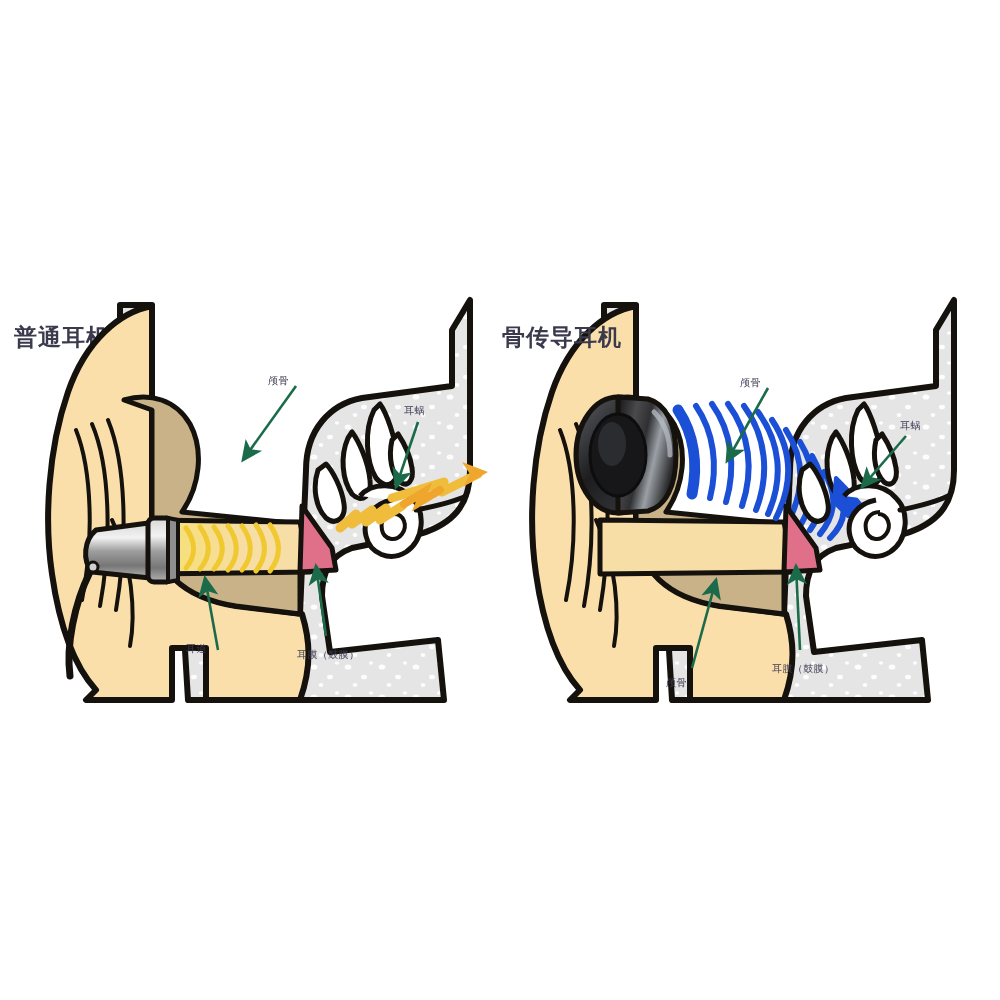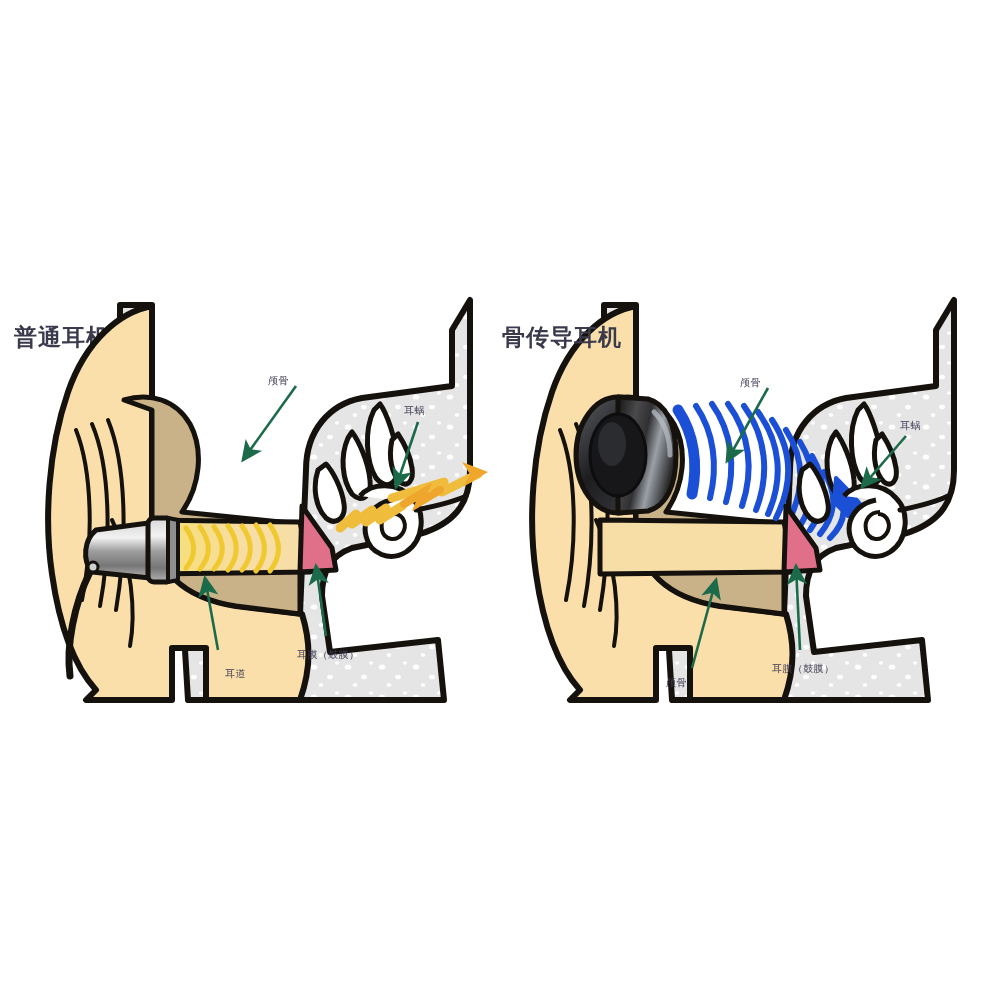--- a/index.html
+++ b/index.html
@@ -278,20 +278,20 @@
     </g>
   </svg>
 
   <div class="panel" id="panel-right">
     <div class="panel-title">骨传导耳机</div>
   </div>
 
   <div class="anno" style="left:268px; top:374px;">颅骨</div>
   <div class="anno" style="left:404px; top:404px;">耳蜗</div>
   <div class="anno" style="left:297px; top:648px;">耳膜（鼓膜）</div>
-  <div class="anno" style="left:186px; top:667px;margin-left:39px;">耳道</div>
+  <div class="anno" style="left:186px; top:642px;">耳道</div>
 
   <div class="anno" style="left:740px; top:376px;">颅骨</div>
   <div class="anno" style="left:900px; top:419px;">耳蜗</div>
   <div class="anno" style="left:772px; top:662px;">耳膜（鼓膜）</div>
   <div class="anno" style="left:666px; top:676px;">颅骨</div>
 
 </div>
 
 </body></html>

